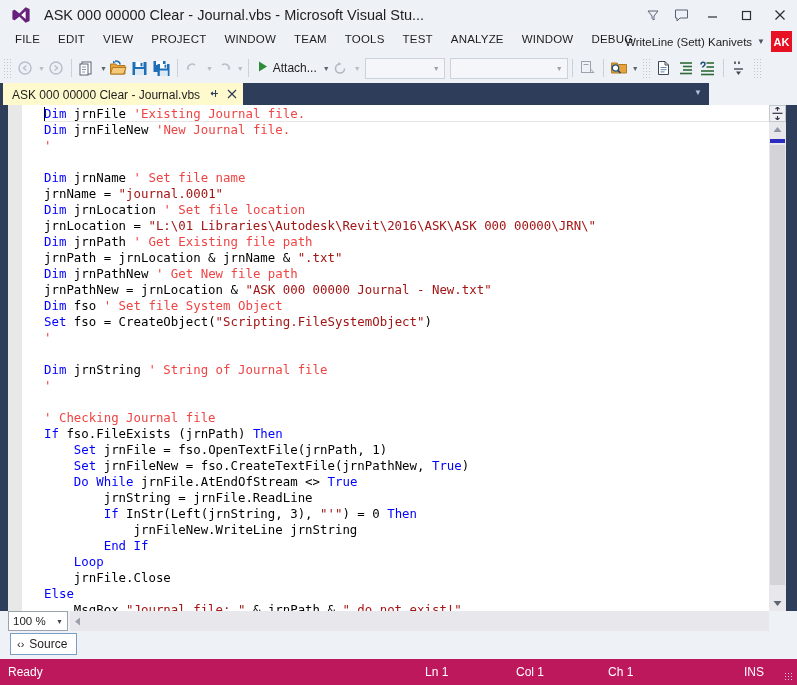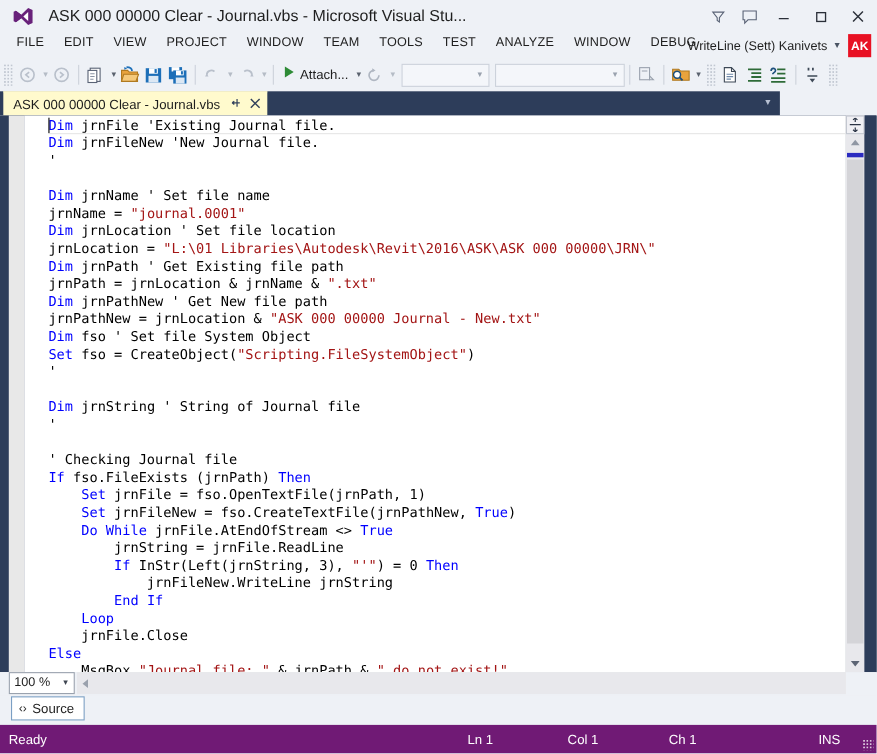--- a/index.html
+++ b/index.html
@@ -101,21 +101,21 @@
     background: #ffffff; overflow: hidden;
   }
   .code {
     position: absolute; left: 0; top: 1px;
     font-family: "DejaVu Sans Mono", monospace; font-size: 12.4px;
     line-height: 16px; white-space: pre;
     color: #000000;
   }
   .ln { height: 16px; padding-left: 22px; }
   .kw  { color: #0000ff; }
-  .cm  { color: #000000; }
+  .cm  { color: #ef4444; }
   .st  { color: #a31515; }
   .cursor {
     position: absolute; left: 22px; top: 2px; width: 1px; height: 14px; background: #000;
   }
   
   .curline {
     position: absolute; left: 22px; top: 16px; width: 725px; height: 1px; background: #e6e6e6;
   }
 
   
@@ -160,21 +160,21 @@
     position: absolute; left: 10px; top: 1px; height: 22px;
     background: #ffffff; border: 1px solid #7b9fc4; display: flex; align-items: center;
     padding: 0 9px 0 6px;
   }
   .source-icon { font-size: 11px; color: #1e1e1e; margin-right: 5px; }
   .source-label { font-size: 12px; color: #1e1e1e; }
 
   
   .statusbar {
     position: absolute; left: 0; top: 659px; width: 797px; height: 26px;
-    background: #701a75; color: #ffffff; font-size: 12px;
+    background: #be185d; color: #ffffff; font-size: 12px;
   }
   .st-ready { position: absolute; left: 8px; top: 6px; }
   .st-ln  { position: absolute; left: 425px; top: 6px; }
   .st-col { position: absolute; left: 516px; top: 6px; }
   .st-ch  { position: absolute; left: 608px; top: 6px; }
   .st-ins { position: absolute; left: 744px; top: 6px; }
   .grip-br {
     position: absolute; right: 3px; bottom: 3px; width: 10px; height: 10px;
     background-image: radial-gradient(rgba(255,255,255,.75) 38%, transparent 40%);
     background-size: 3px 3px;

